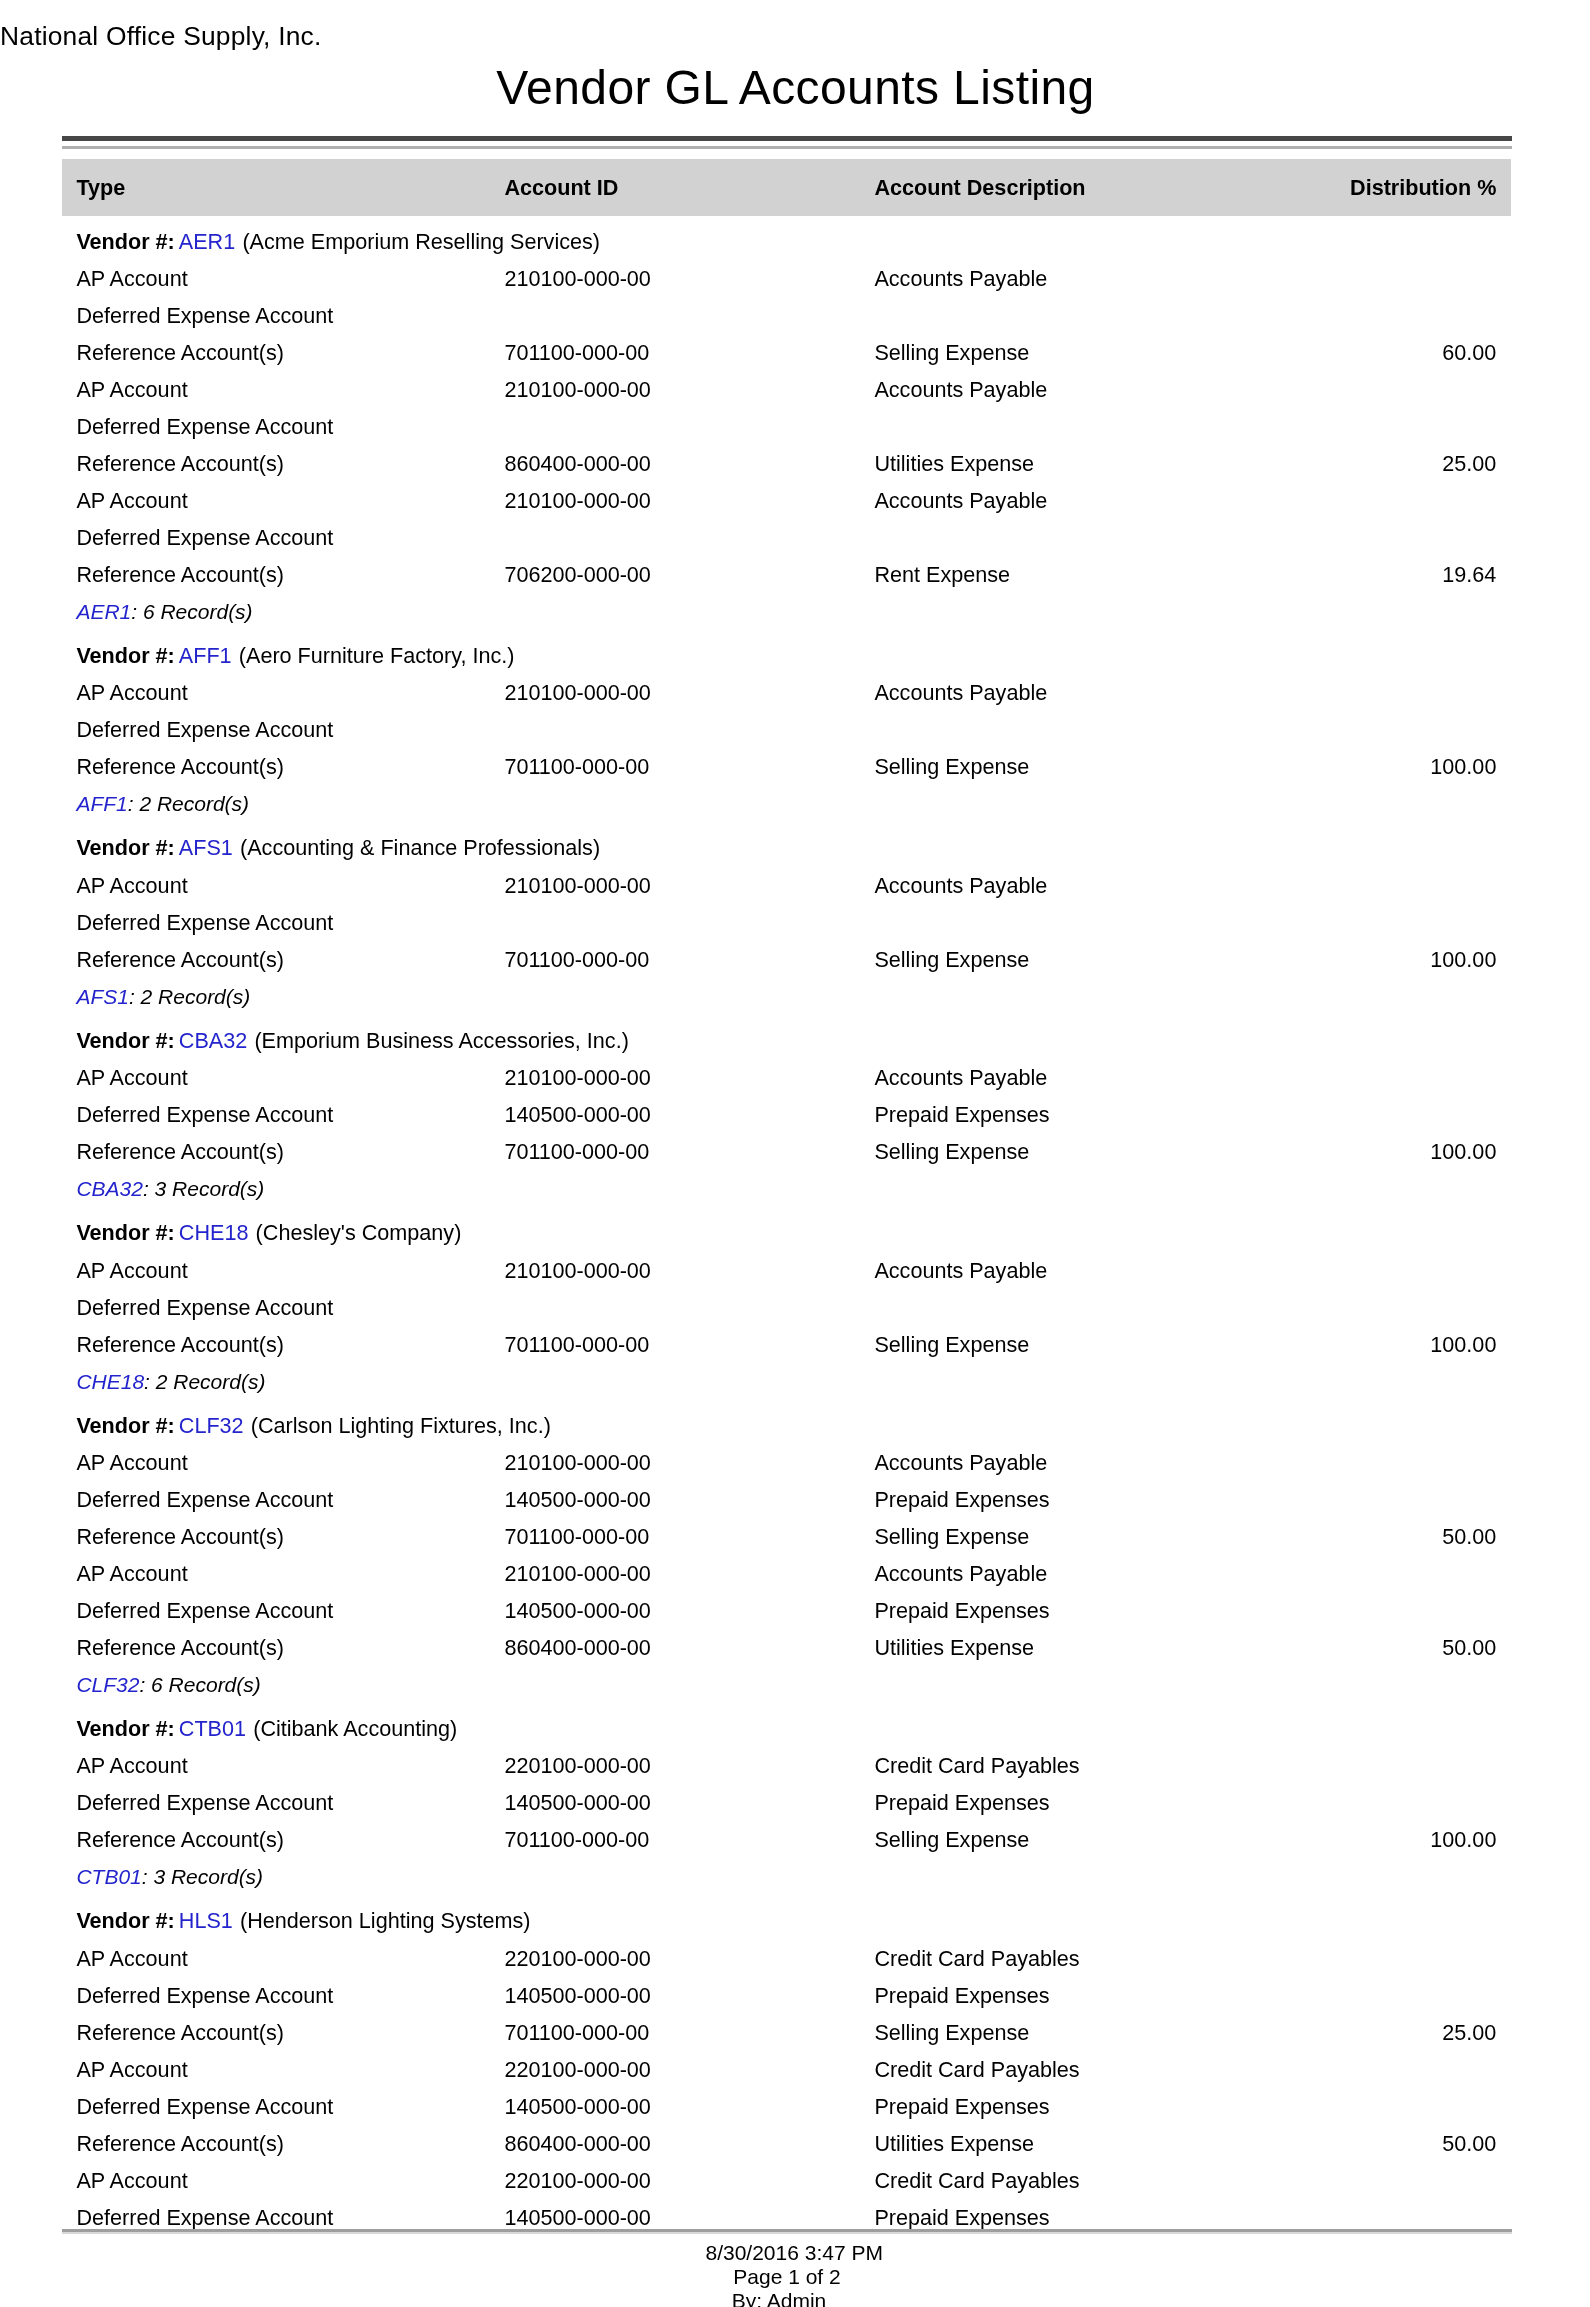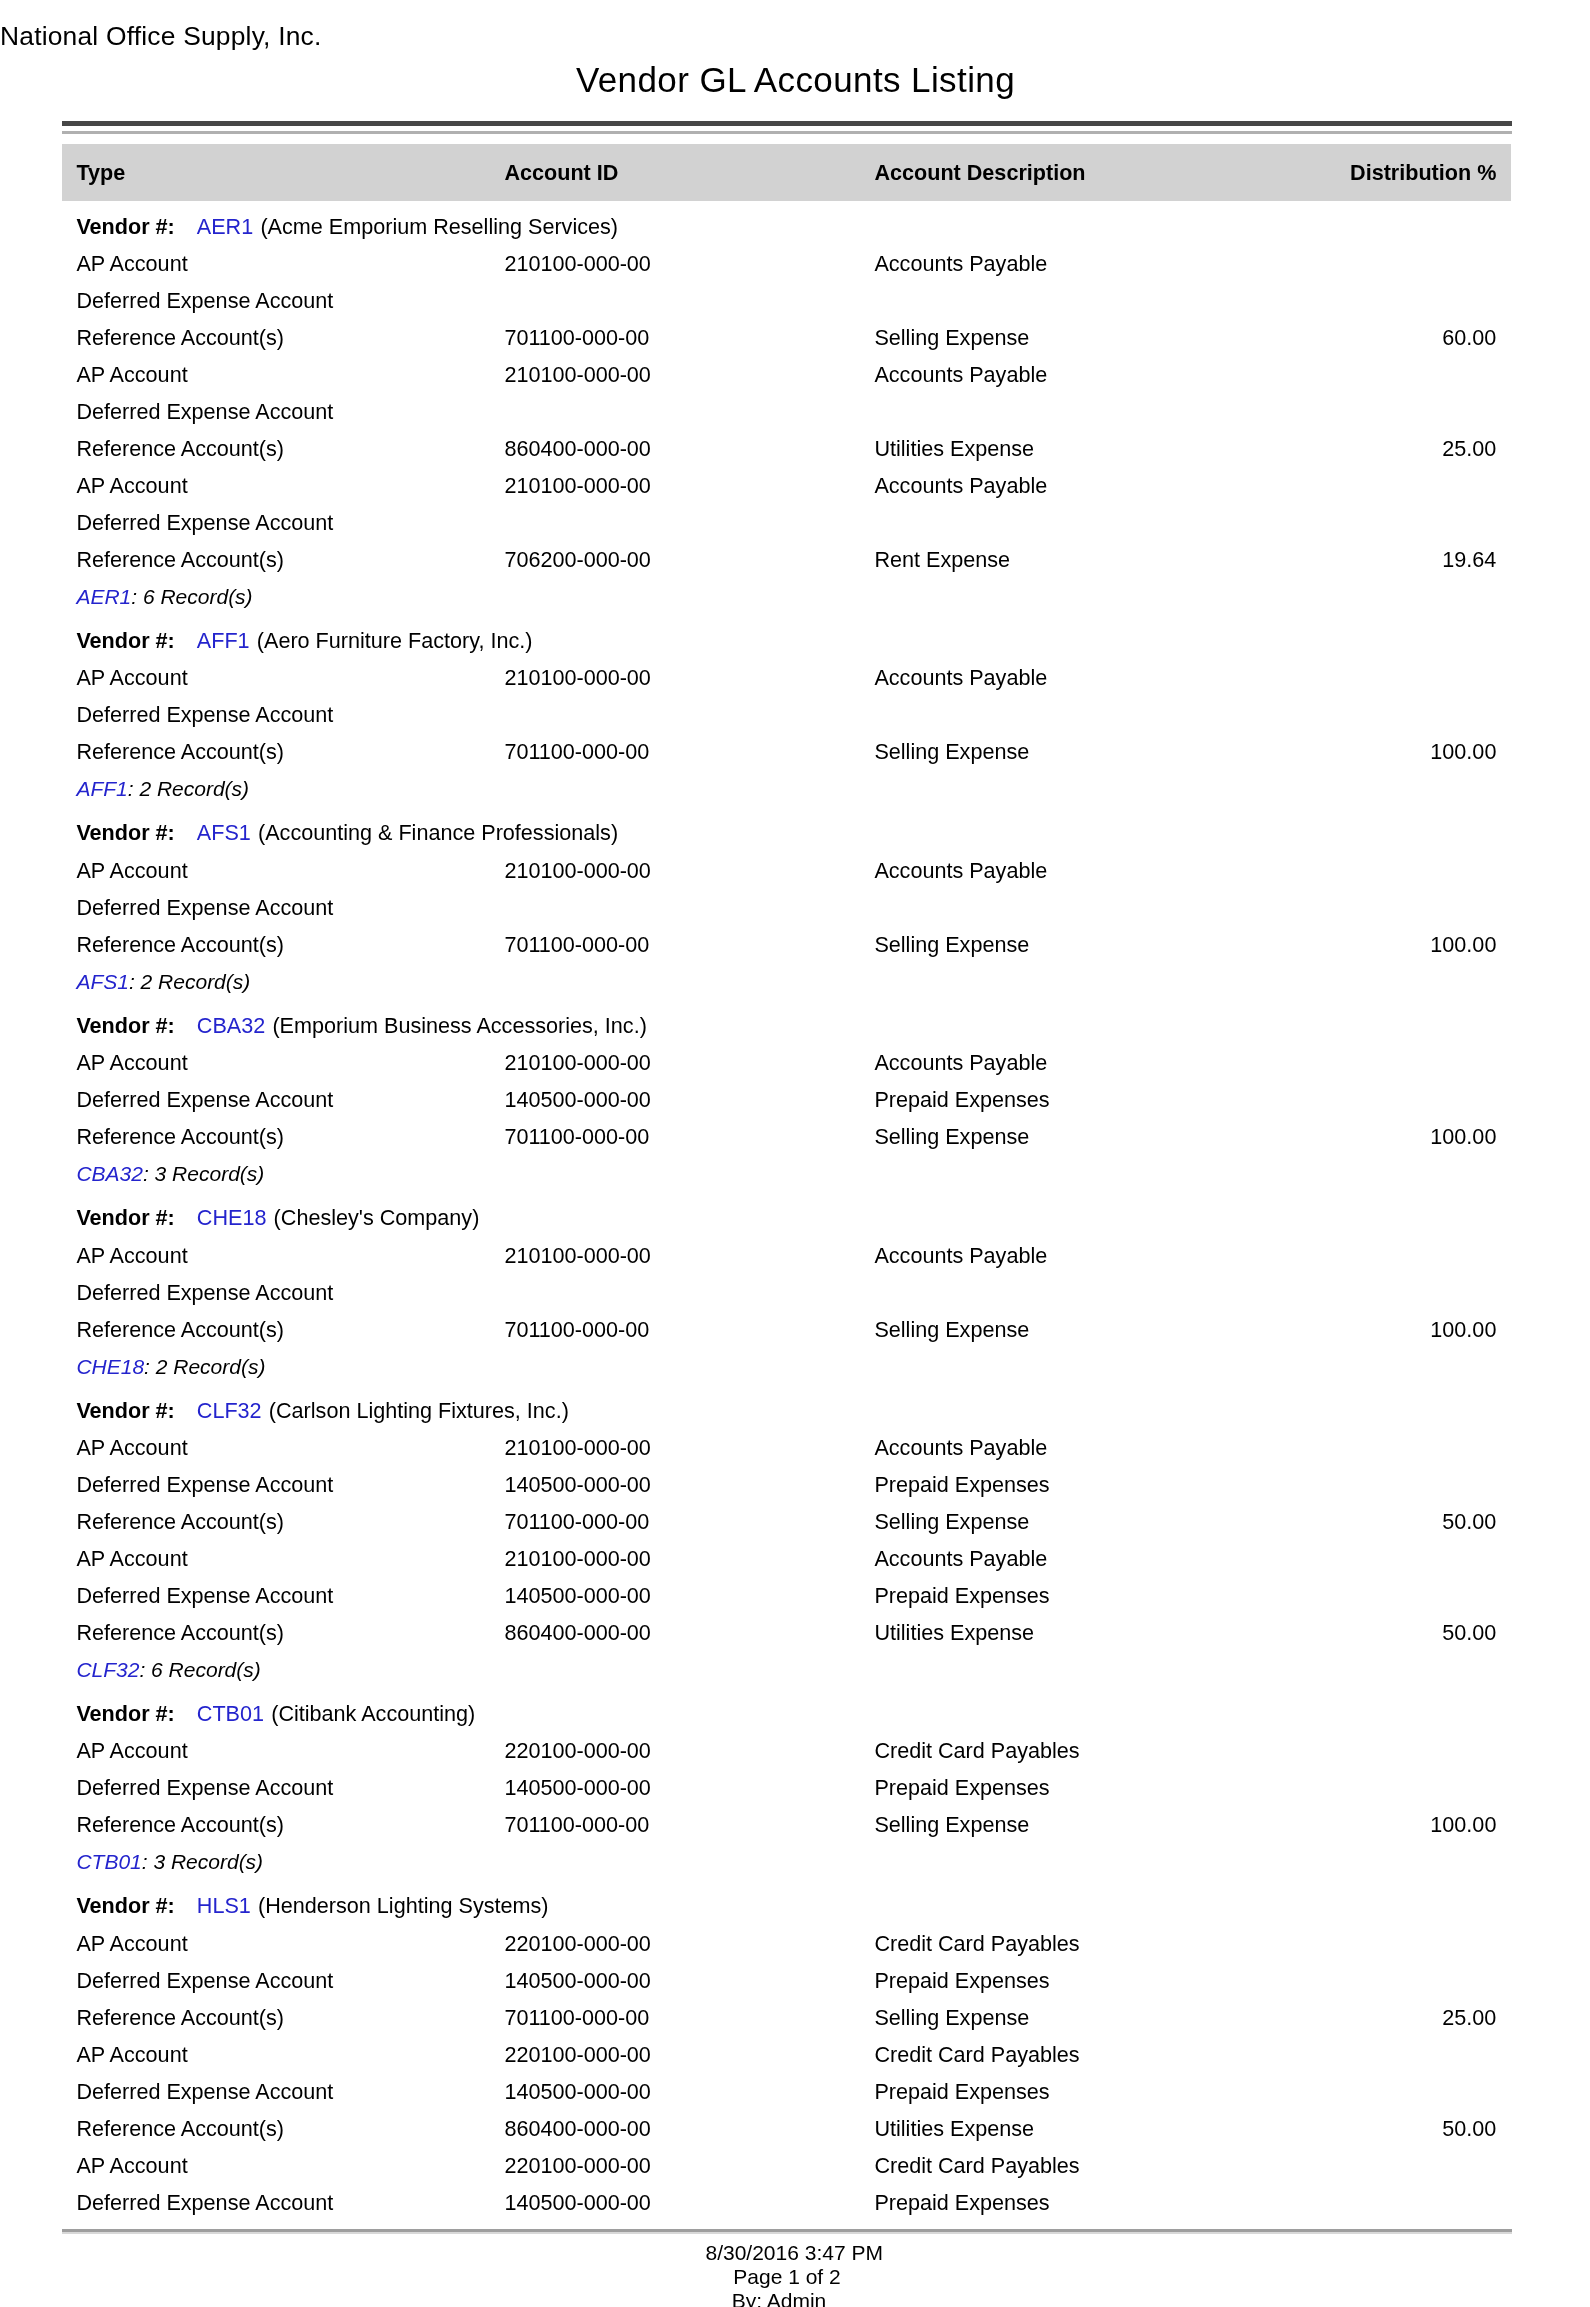--- a/index.html
+++ b/index.html
@@ -23,21 +23,21 @@
   }
   
   .company {
     text-align: left;
     font-size: 26.4px;
     padding-top: 21px;
     letter-spacing: 0.2px;
   }
   .report-title {
     text-align: center;
-    font-size: 35px;
+    font-size: 48px;
     font-weight: 400;
     margin-top: 8px;
     letter-spacing: 0.4px;
   }
   
   .rule-dark {
     margin: 21px 0 0 62px;
     width: 1450px;
     height: 4.8px;
     background: #474747;
@@ -69,21 +69,21 @@
     margin-top: 3.2px;
   }
   .vendor-header {
     height: 38px;
     margin-top: 6.4px;
     display: flex;
     align-items: center;
     padding-left: 14.4px;
     font-size: 21.6px;
   }
-  .vh-label { font-weight: 700; margin-right: 22px; }
+  .vh-label { font-weight: 700; margin-right: 4px; }
   .vh-code  { color: var(--accent, #2424cd); margin-right: 7.2px; cursor: pointer; }
   .vh-name  {}
   .data-row {
     height: 37px;
     display: grid;
     grid-template-columns: 428px 370px 449px 173px;
     align-items: center;
     padding: 0 16px 0 14.4px;
     font-size: 21.6px;
   }

